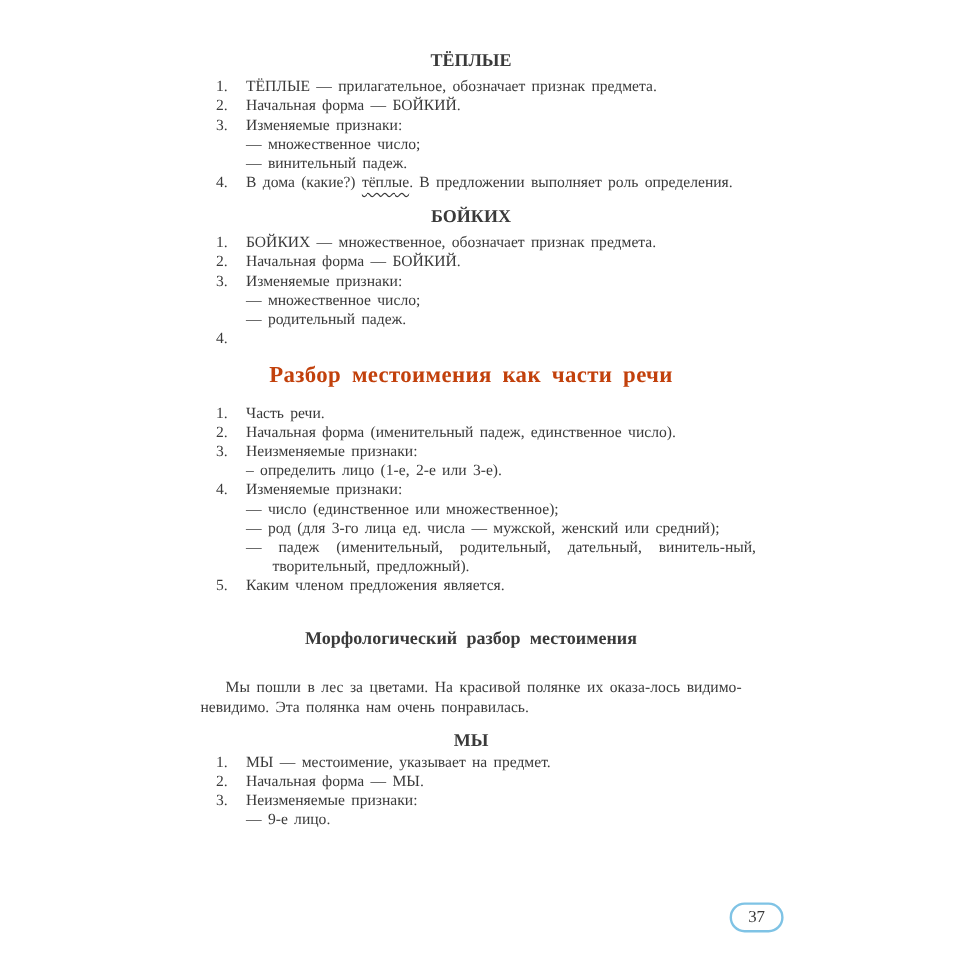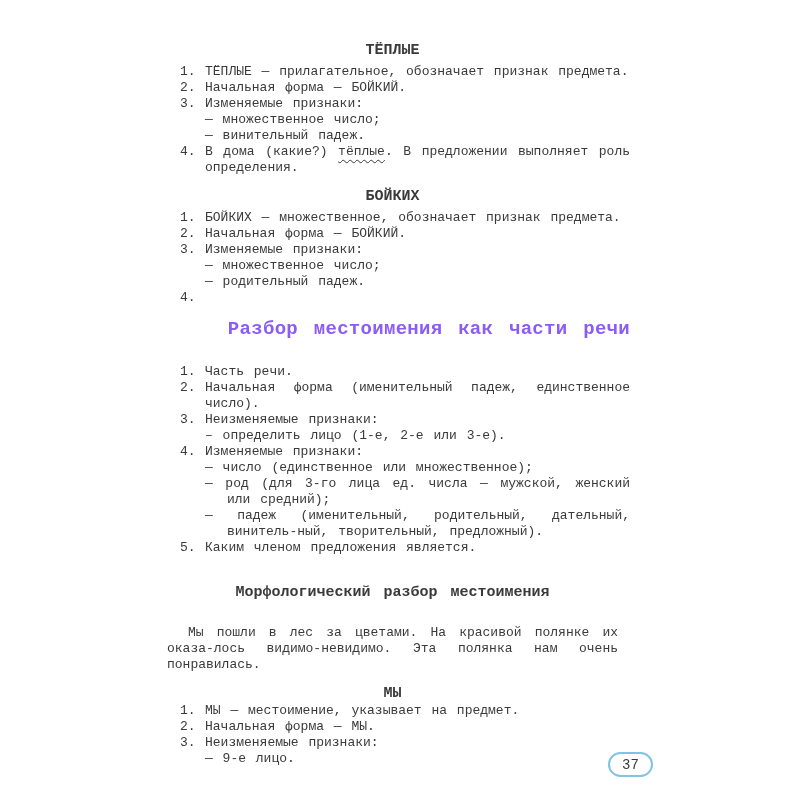--- a/index.html
+++ b/index.html
@@ -2,21 +2,21 @@
 <html lang="ru"><head>
 <meta charset="utf-8">
 <title>Страница 37</title>
 <style>
   html, body { margin: 0; padding: 0; }
   .page {
     position: relative;
     width: 796px;
     height: 800px;
     background: #ffffff;
-    font-family: Liberation Mono, monospace;
+    font-family: Liberation Serif, serif;
     color: #3a3a3a;
     overflow: hidden;
   }
   .content {
     position: absolute;
     left: 155px;
     top: 30px;
     width: 475px;
     font-size: 13px;
     line-height: 16px;
@@ -28,25 +28,25 @@
     font-size: 15px;
     line-height: 18px;
     margin: 12px 0 4px 0;
     word-spacing: 4px;
     color: #3a3a3a;
   }
   .h-black.h4 { margin-top: 28px; margin-bottom: 23px; }
   .h-black.h5 { margin-top: 12px; margin-bottom: 0; }
   .h-blue {
     font-weight: bold;
-    text-align: right;
+    text-align: center;
     font-size: 19px;
     line-height: 22px;
-    margin: 28px 0 24px 0;
-    color: #8b5cf6;
+    margin: 28px 0 12px 0;
+    color: #c2410c;
     word-spacing: 4px;
     letter-spacing: 0.3px;
   }
   .list { margin: 0; }
   .li {
     position: relative;
     padding-left: 50px;
     text-align: justify;
   }
   .li .num { position: absolute; left: 25px; top: 0; }

